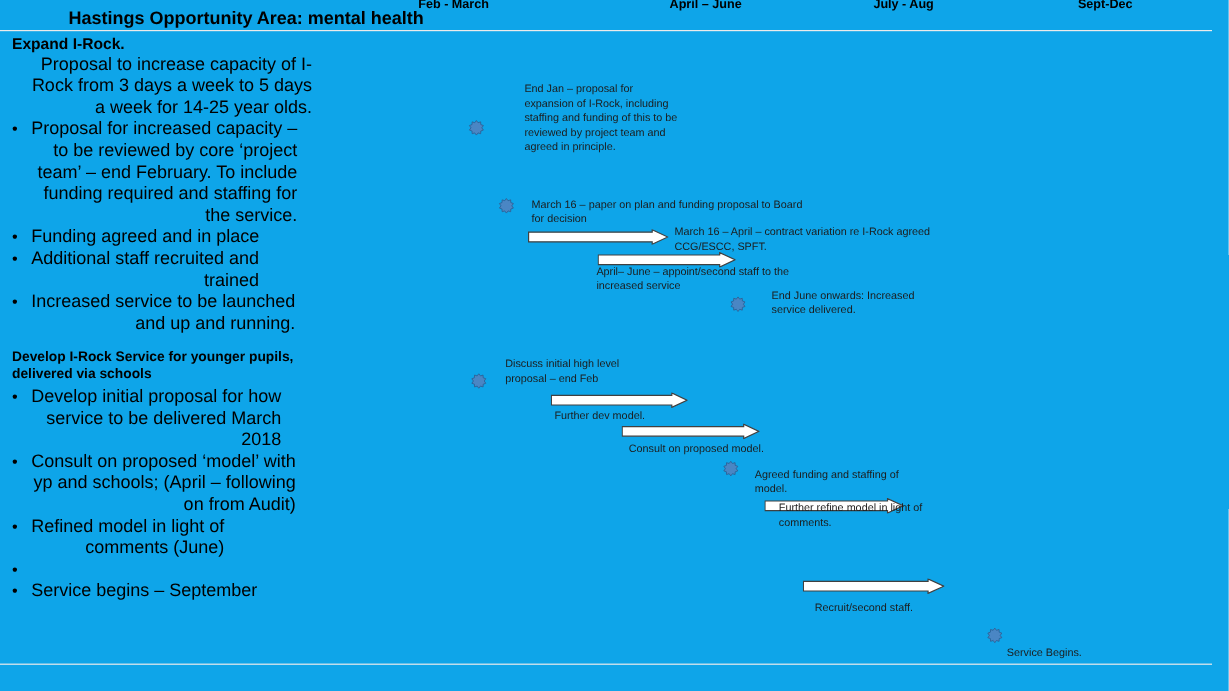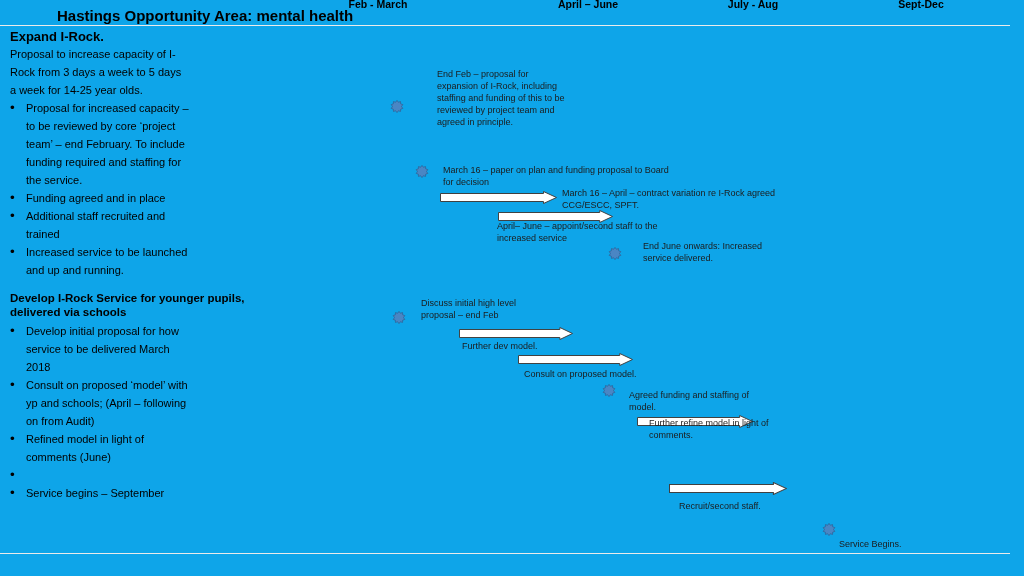--- a/index.html
+++ b/index.html
@@ -9,21 +9,21 @@
   }
   .abs{position:absolute;}
   
   .rule{position:absolute;height:1px;background:#ebebeb;}
   
   .title{left:57px;top:7px;font-size:15px;font-weight:bold;color:#000;white-space:nowrap;}
   
   .col-head{top:-2px;font-size:10.5px;font-weight:bold;color:#000;transform:translateX(-50%);white-space:nowrap;}
   
   .h1{left:10px;top:29px;font-size:13px;font-weight:bold;color:#000;}
-  .body-txt{font-size:11px;line-height:18px;white-space:pre-line;color:#000;}
+  .body-txt{font-size:15px;line-height:18px;white-space:pre-line;color:#000;text-align:right;}
   .intro{left:10px;top:45px;width:250px;}
   .blist{left:10px;width:252px;display:flex;flex-direction:column;}
   .brow{display:flex;align-items:flex-start;}
   .bdot{width:16px;flex:0 0 16px;font-size:13.5px;line-height:18px;color:#000;}
   .h2{left:10px;top:291px;font-size:11.5px;line-height:14px;font-weight:bold;white-space:pre-line;color:#000;}
   
   .note{position:absolute;font-size:9px;line-height:12px;white-space:pre-line;color:#1c1c1c;}
   .marker{position:absolute;width:14px;height:13px;}
   .tarrow{position:absolute;height:13px;}
 </style>
@@ -133,21 +133,21 @@
   <svg class="tarrow" style="left:518px;top:353px;width:115px;" viewBox="0 0 117 13" preserveAspectRatio="none">
       <polygon points="0.5,2.5 103.5,2.5 103.5,0.5 116.5,6.5 103.5,12.5 103.5,10.5 0.5,10.5" fill="#ffffff" stroke="#404040" stroke-width="1"></polygon>
     </svg>
   <svg class="tarrow" style="left:637px;top:415px;width:116px;" viewBox="0 0 117 13" preserveAspectRatio="none">
       <polygon points="0.5,2.5 103.5,2.5 103.5,0.5 116.5,6.5 103.5,12.5 103.5,10.5 0.5,10.5" fill="#ffffff" stroke="#404040" stroke-width="1"></polygon>
     </svg>
   <svg class="tarrow" style="left:669px;top:482px;width:118px;" viewBox="0 0 117 13" preserveAspectRatio="none">
       <polygon points="0.5,2.5 103.5,2.5 103.5,0.5 116.5,6.5 103.5,12.5 103.5,10.5 0.5,10.5" fill="#ffffff" stroke="#404040" stroke-width="1"></polygon>
     </svg>
 
-  <div class="note" style="left:437px;top:68px;">End Feb – proposal for
+  <div class="note" style="left:437px;top:68px;">End Jan – proposal for
 expansion of I-Rock, including
 staffing and funding of this to be
 reviewed by project team and
 agreed in principle.</div>
   <div class="note" style="left:443px;top:164px;">March 16 – paper on plan and  funding proposal to Board
 for decision</div>
   <div class="note" style="left:562px;top:187px;">March 16 – April – contract variation re I-Rock agreed
 CCG/ESCC, SPFT.</div>
   <div class="note" style="left:497px;top:220px;">April– June – appoint/second staff to the
 increased service</div>

